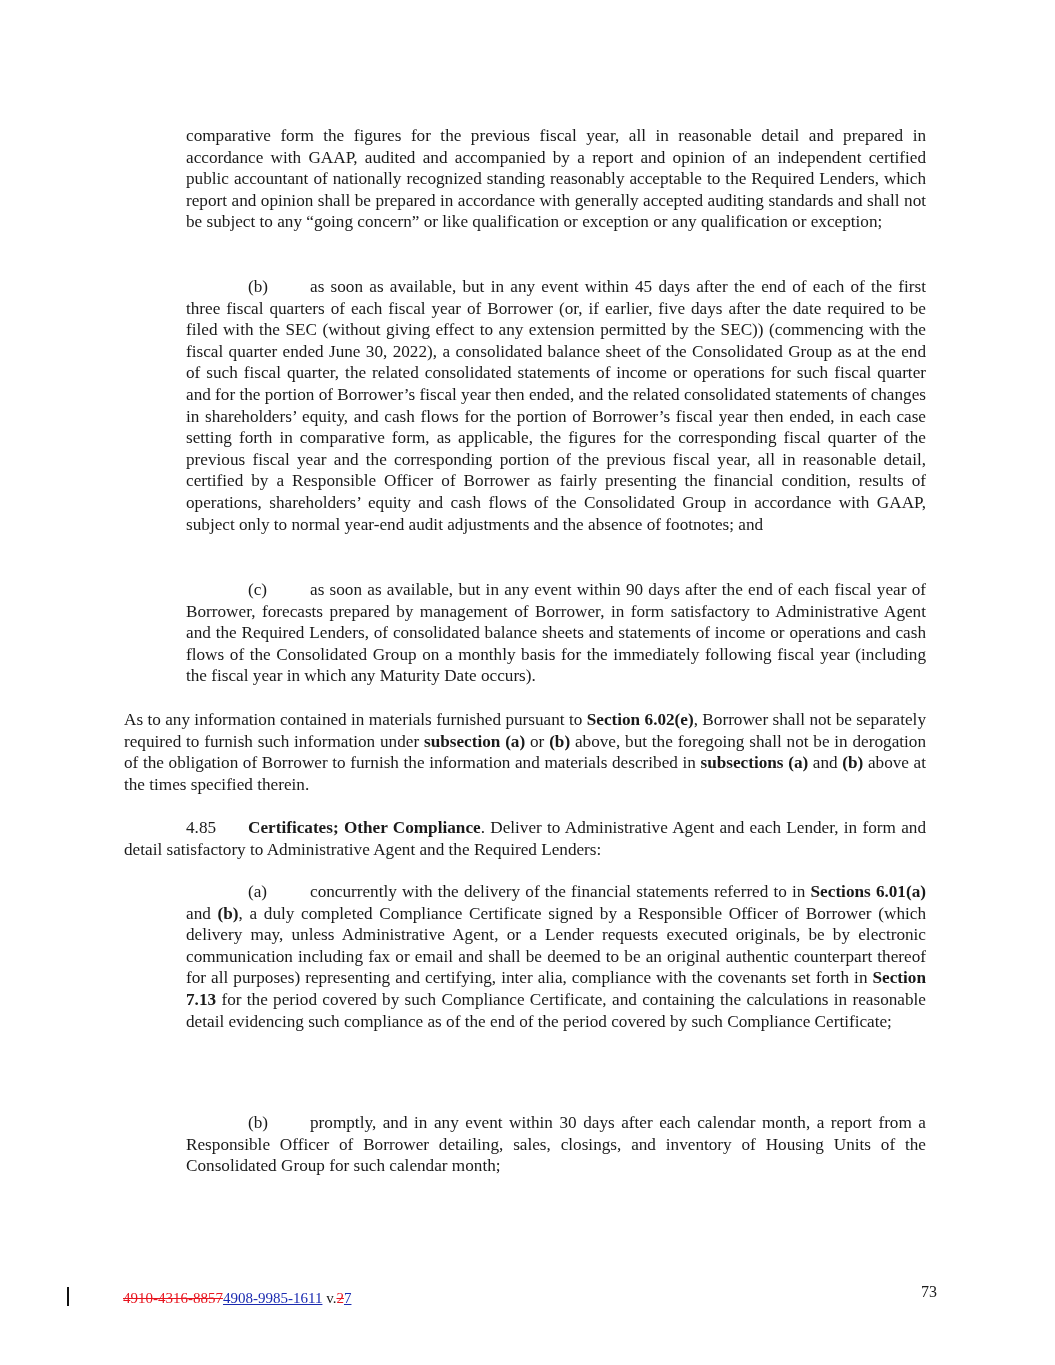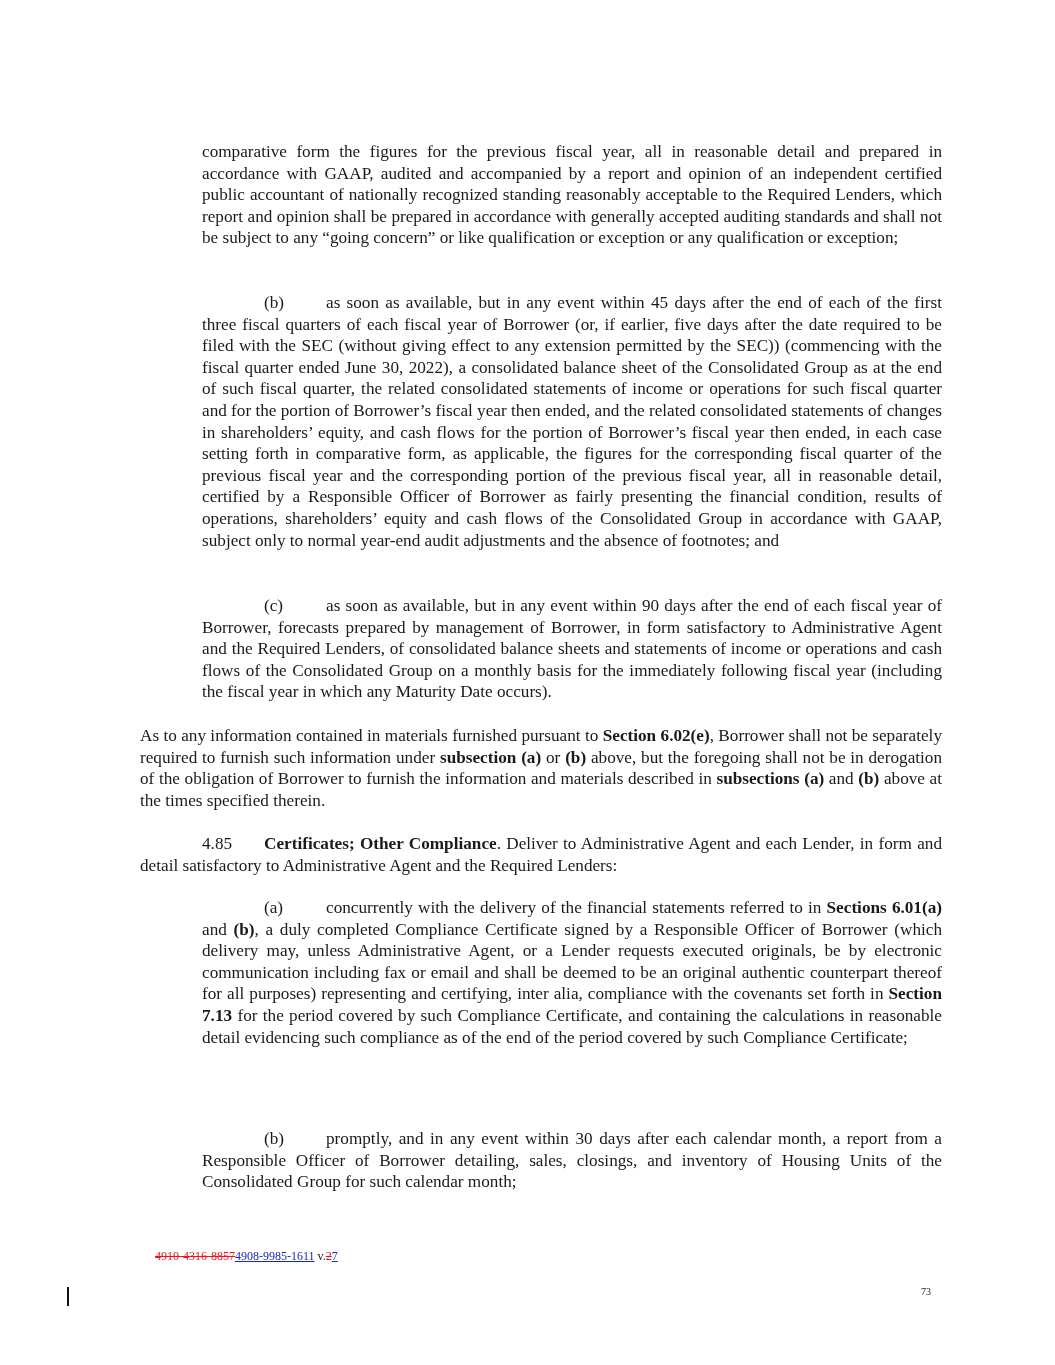--- a/index.html
+++ b/index.html
@@ -19,21 +19,21 @@
     }
     .page {
       position: absolute;
       left: 0; top: 0;
       width: 1055px;
       height: 1365px;
     }
     .para {
       position: absolute;
       text-align: justify;
-      margin: 16px;
+      margin: 0;
     }
     .indented {
       left: 186px;
       width: 740px;
     }
     .full {
       left: 124px;
       width: 802px;
     }
     .first-indent {
@@ -44,25 +44,24 @@
       width: 62px;
       text-indent: 0;
     }
     .bi {
       font-weight: bold;
     }
     .b { font-weight: bold; }
     .footer-id {
       position: absolute;
       left: 123px;
-      top: 1249px;
-      font-size: 12px;
+      top: 1291px;
+      font-size: 15px;
       line-height: 14px;
       white-space: nowrap;
-      margin-left: 32px;
     }
     .deleted {
       color: #e8141e;
       text-decoration: line-through;
     }
     .inserted {
       color: #1a2ab0;
       text-decoration: underline;
     }
     .plain-footer { color: #1a1a1a; }
@@ -71,21 +70,21 @@
       left: 67px;
       top: 1287px;
       width: 2px;
       height: 19px;
       background: #111;
     }
     .page-number {
       position: absolute;
       left: 921px;
       top: 1284px;
-      font-size: 10px;
+      font-size: 16px;
       line-height: 16px;
       text-align: right;
     }
   </style>
 </head>
 <body>
 
 <div class="page">
 
   <p class="para indented" style="top:125px;">comparative form the figures for the previous fiscal year, all in reasonable detail and prepared in accordance with GAAP, audited and accompanied by a report and opinion of an independent certified public accountant of nationally recognized standing reasonably acceptable to the Required Lenders, which report and opinion shall be prepared in accordance with generally accepted auditing standards and shall not be subject to any “going concern” or like qualification or exception or any qualification or exception;</p>

